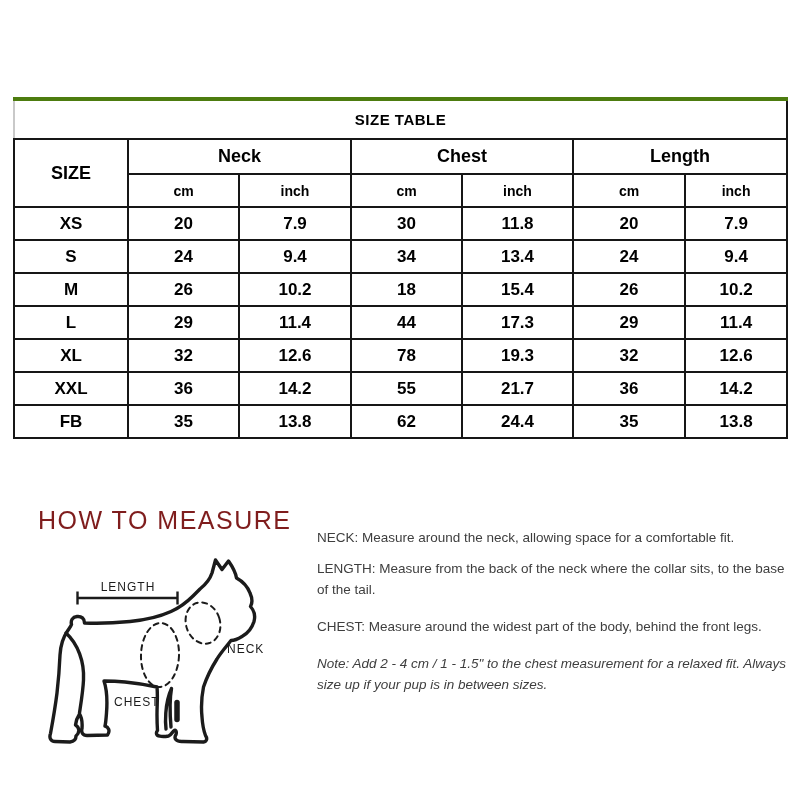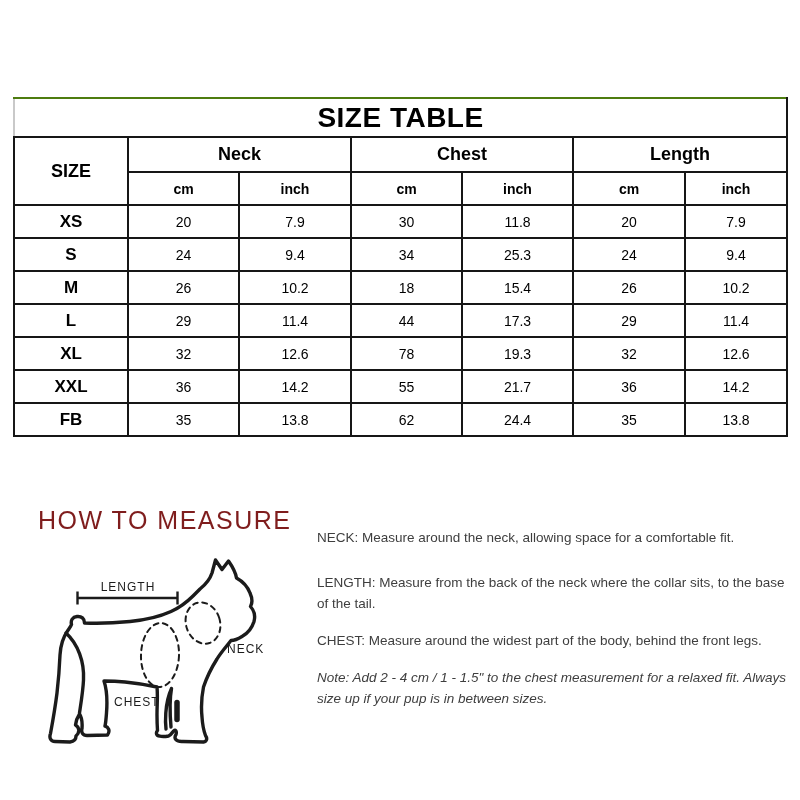--- a/index.html
+++ b/index.html
@@ -5,35 +5,35 @@
   html,body{margin:0;padding:0;background:#ffffff;}
   .canvas{position:relative;width:800px;height:800px;background:#ffffff;overflow:hidden;
           font-family:"Liberation Sans",sans-serif;}
 
   
   table.size-table{position:absolute;left:13px;top:97px;width:773px;
     border-collapse:collapse;table-layout:fixed;color:#000;}
   table.size-table th,table.size-table td{
     border:2px solid #161616;text-align:center;vertical-align:middle;
     padding:0;font-weight:600;overflow:hidden;}
-  tr.title-row th{height:37px;font-size:28px;font-weight:700;letter-spacing:.5px;
-    border-top:2px solid #4d7c0f;border-left:2px solid #c9c9c9;}
+  tr.title-row th{height:37px;font-size:15px;font-weight:700;letter-spacing:.5px;
+    border-top:4px solid #4d7c0f;border-left:2px solid #c9c9c9;}
   tr.group-row th{height:33px;font-size:18px;}
   th.size-head{font-size:18px;font-weight:700;border-radius:7px;}
   tr.unit-row th{height:31px;font-size:14px;font-weight:600;}
   tr.data-row th{height:31px;font-size:17px;font-weight:700;}
-  tr.data-row td{font-size:14px;font-weight:400;}
+  tr.data-row td{font-size:17px;font-weight:700;}
 
   
   .how-heading{position:absolute;left:38px;top:506px;margin:0;
     font-size:25px;font-weight:400;letter-spacing:1.5px;color:#7f1d1d;white-space:nowrap;}
   .measure-text{position:absolute;left:317px;top:527px;width:478px;
     font-size:13.5px;line-height:21px;color:#3e3e3e;}
   .measure-text p{margin:0 0 16px 0;}
-  .measure-text p.first{margin-bottom:24px;}
+  .measure-text p.first{margin-bottom:10px;}
   .measure-text p.note{font-style:italic;}
 
   .dog-svg{position:absolute;left:30px;top:545px;width:270px;height:230px;}
   .dog-line{fill:none;stroke:#1b1b1b;stroke-width:3.4;stroke-linecap:round;stroke-linejoin:round;}
   .dog-fill{fill:#ffffff;stroke:#1b1b1b;stroke-width:3.4;stroke-linecap:round;stroke-linejoin:round;}
   .dash{fill:none;stroke:#1b1b1b;stroke-width:2;stroke-dasharray:5 4.5;stroke-linecap:round;}
   .measure-line{fill:none;stroke:#1b1b1b;stroke-width:2.4;stroke-linecap:butt;}
   .svg-label{font-family:"Liberation Sans",sans-serif;font-size:12px;font-weight:500;
     letter-spacing:1px;fill:#1b1b1b;}
 </style>
@@ -77,21 +77,21 @@
       <td>30</td>
       <td>11.8</td>
       <td>20</td>
       <td>7.9</td>
     </tr>
     <tr class="data-row">
       <th>S</th>
       <td>24</td>
       <td>9.4</td>
       <td>34</td>
-      <td>25.3</td>
+      <td>13.4</td>
       <td>24</td>
       <td>9.4</td>
     </tr>
     <tr class="data-row">
       <th>M</th>
       <td>26</td>
       <td>10.2</td>
       <td>18</td>
       <td>15.4</td>
       <td>26</td>

